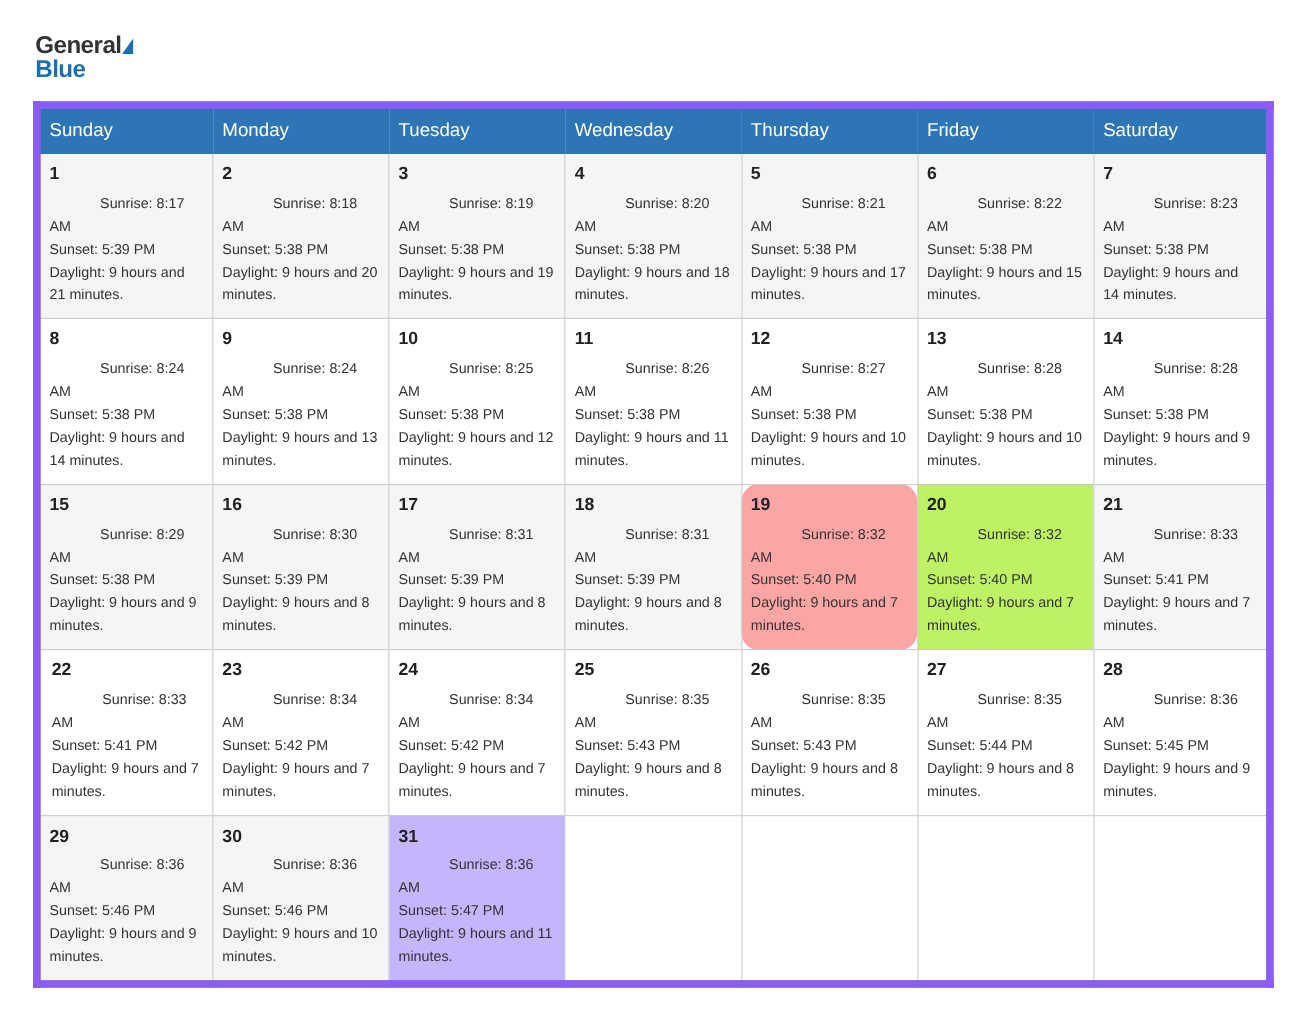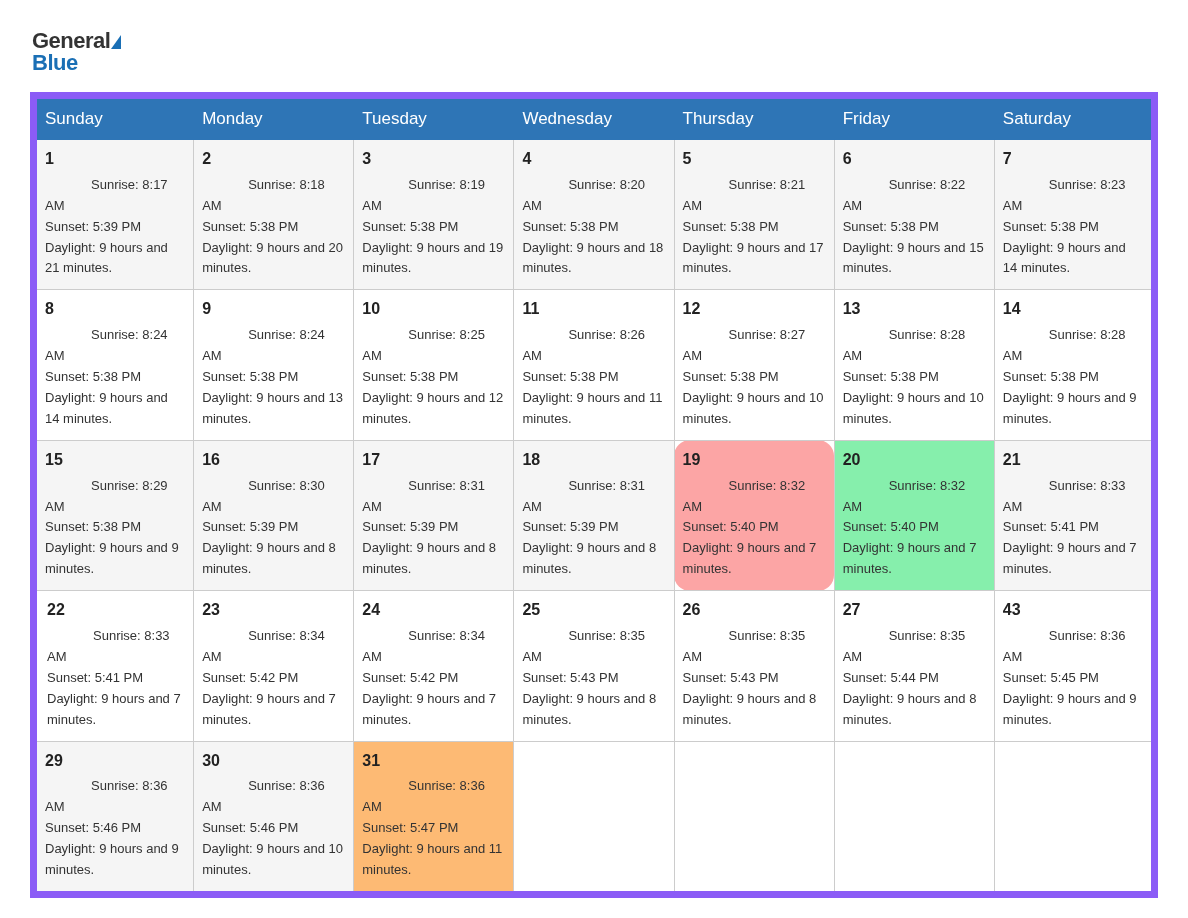--- a/index.html
+++ b/index.html
@@ -163,35 +163,35 @@
         <td style="background: rgb(255, 255, 255);"><span class="day-number">12</span><span class="day-info">Sunrise: 8:27 AM<br>Sunset: 5:38 PM<br>Daylight: 9 hours and 10 minutes.</span></td>
         <td style="background: rgb(255, 255, 255);"><span class="day-number">13</span><span class="day-info">Sunrise: 8:28 AM<br>Sunset: 5:38 PM<br>Daylight: 9 hours and 10 minutes.</span></td>
         <td style="background: rgb(255, 255, 255);"><span class="day-number">14</span><span class="day-info">Sunrise: 8:28 AM<br>Sunset: 5:38 PM<br>Daylight: 9 hours and 9 minutes.</span></td>
       </tr>
       <tr>
         <td style="background: rgb(245, 245, 245);"><span class="day-number">15</span><span class="day-info">Sunrise: 8:29 AM<br>Sunset: 5:38 PM<br>Daylight: 9 hours and 9 minutes.</span></td>
         <td style="background: rgb(245, 245, 245);"><span class="day-number">16</span><span class="day-info">Sunrise: 8:30 AM<br>Sunset: 5:39 PM<br>Daylight: 9 hours and 8 minutes.</span></td>
         <td style="background: rgb(245, 245, 245);"><span class="day-number">17</span><span class="day-info">Sunrise: 8:31 AM<br>Sunset: 5:39 PM<br>Daylight: 9 hours and 8 minutes.</span></td>
         <td style="background: rgb(245, 245, 245);"><span class="day-number">18</span><span class="day-info">Sunrise: 8:31 AM<br>Sunset: 5:39 PM<br>Daylight: 9 hours and 8 minutes.</span></td>
         <td style="background: #fca5a5; border-radius: 16px;"><span class="day-number">19</span><span class="day-info">Sunrise: 8:32 AM<br>Sunset: 5:40 PM<br>Daylight: 9 hours and 7 minutes.</span></td>
-        <td style="background: #86efac;"><span class="day-number">20</span><span class="day-info">Sunrise: 8:32 AM<br>Sunset: 5:40 PM<br>Daylight: 9 hours and 7 minutes.</span></td>
+        <td style="background: #bef264;"><span class="day-number">20</span><span class="day-info">Sunrise: 8:32 AM<br>Sunset: 5:40 PM<br>Daylight: 9 hours and 7 minutes.</span></td>
         <td style="background: rgb(245, 245, 245);"><span class="day-number">21</span><span class="day-info">Sunrise: 8:33 AM<br>Sunset: 5:41 PM<br>Daylight: 9 hours and 7 minutes.</span></td>
       </tr>
       <tr>
         <td style="background: rgb(255, 255, 255); padding-left: 10px;"><span class="day-number">22</span><span class="day-info">Sunrise: 8:33 AM<br>Sunset: 5:41 PM<br>Daylight: 9 hours and 7 minutes.</span></td>
         <td style="background: rgb(255, 255, 255);"><span class="day-number">23</span><span class="day-info">Sunrise: 8:34 AM<br>Sunset: 5:42 PM<br>Daylight: 9 hours and 7 minutes.</span></td>
         <td style="background: rgb(255, 255, 255);"><span class="day-number">24</span><span class="day-info">Sunrise: 8:34 AM<br>Sunset: 5:42 PM<br>Daylight: 9 hours and 7 minutes.</span></td>
         <td style="background: rgb(255, 255, 255);"><span class="day-number">25</span><span class="day-info">Sunrise: 8:35 AM<br>Sunset: 5:43 PM<br>Daylight: 9 hours and 8 minutes.</span></td>
         <td style="background: rgb(255, 255, 255);"><span class="day-number">26</span><span class="day-info">Sunrise: 8:35 AM<br>Sunset: 5:43 PM<br>Daylight: 9 hours and 8 minutes.</span></td>
         <td style="background: rgb(255, 255, 255);"><span class="day-number">27</span><span class="day-info">Sunrise: 8:35 AM<br>Sunset: 5:44 PM<br>Daylight: 9 hours and 8 minutes.</span></td>
-        <td style="background: rgb(255, 255, 255);"><span class="day-number">43</span><span class="day-info">Sunrise: 8:36 AM<br>Sunset: 5:45 PM<br>Daylight: 9 hours and 9 minutes.</span></td>
+        <td style="background: rgb(255, 255, 255);"><span class="day-number">28</span><span class="day-info">Sunrise: 8:36 AM<br>Sunset: 5:45 PM<br>Daylight: 9 hours and 9 minutes.</span></td>
       </tr>
       <tr>
         <td style="background: rgb(245, 245, 245);"><span class="day-number">29</span><span class="day-info">Sunrise: 8:36 AM<br>Sunset: 5:46 PM<br>Daylight: 9 hours and 9 minutes.</span></td>
         <td style="background: rgb(245, 245, 245);"><span class="day-number">30</span><span class="day-info">Sunrise: 8:36 AM<br>Sunset: 5:46 PM<br>Daylight: 9 hours and 10 minutes.</span></td>
-        <td style="background: #fdba74;"><span class="day-number">31</span><span class="day-info">Sunrise: 8:36 AM<br>Sunset: 5:47 PM<br>Daylight: 9 hours and 11 minutes.</span></td>
+        <td style="background: #c4b5fd;"><span class="day-number">31</span><span class="day-info">Sunrise: 8:36 AM<br>Sunset: 5:47 PM<br>Daylight: 9 hours and 11 minutes.</span></td>
         <td class="empty-cell"></td>
         <td class="empty-cell"></td>
         <td class="empty-cell"></td>
         <td class="empty-cell"></td>
       </tr>
     </tbody>
 </table>
 
 </body></html>

